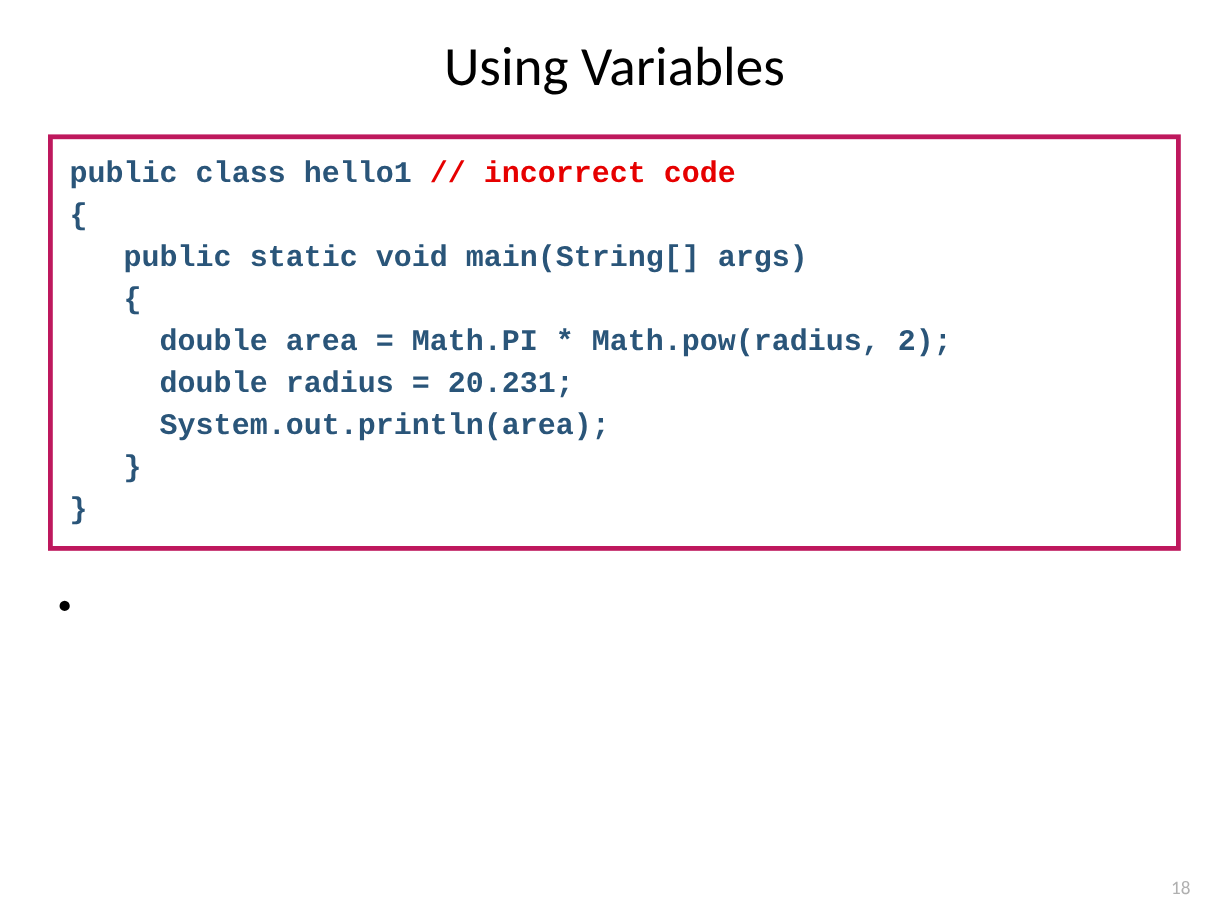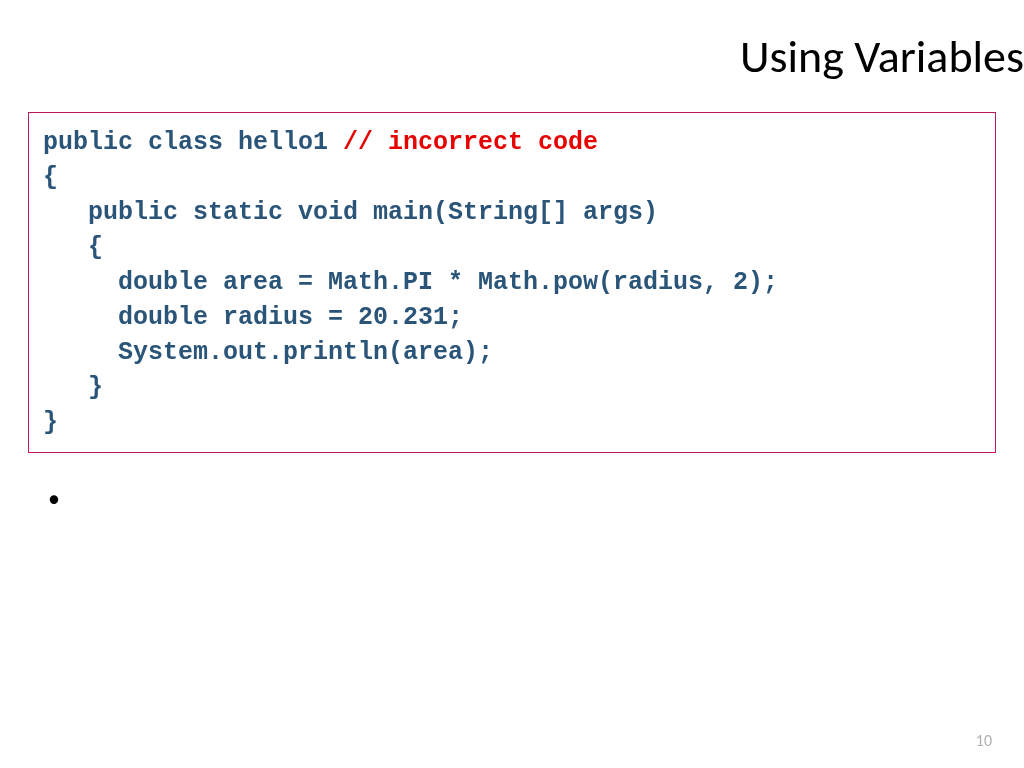--- a/index.html
+++ b/index.html
@@ -5,30 +5,30 @@
     * { margin: 0; padding: 0; box-sizing: border-box; }
     body {
       width: 1024px;
       height: 768px;
       background: #ffffff;
       font-family: Calibri, "Segoe UI", Arial, sans-serif;
       position: relative;
       overflow: hidden;
     }
     .slide-title {
-      text-align: right;
+      text-align: center;
       font-size: 46px;
       font-weight: 400;
       color: #000;
       padding-top: 28px;
       padding-bottom: 28px;
     }
     .code-box {
-      margin: 0 28px;
-      border: 1px solid #be185d;
+      margin: 0 40px;
+      border: 4px solid #be185d;
       padding: 12px 14px;
       font-family: "Courier New", Courier, monospace;
       font-size: 25px;
       font-weight: bold;
       line-height: 1.4;
       white-space: pre;
       color: #2a5579;
     }
     .code-comment { color: #e60000; }
     .bullet-area {
@@ -68,13 +68,13 @@
 <span>     System.out.println(area);</span>
 <span>   }</span>
 <span>}</span></div>
 
 <div class="bullet-area">
   <div class="bullet-item">
     <span class="bullet-dot">•</span>
   </div>
 </div>
 
-<div class="page-number">10</div>
+<div class="page-number">18</div>
 
 </body></html>

